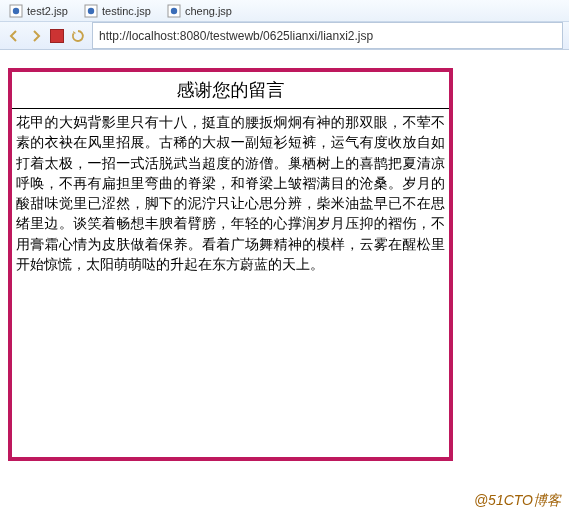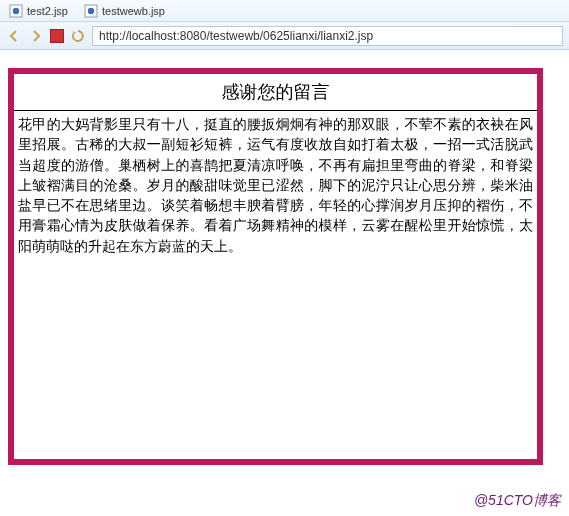--- a/index.html
+++ b/index.html
@@ -69,35 +69,35 @@
   }
   .refresh-icon {
     width: 16px;
     height: 16px;
     display: inline-flex;
     align-items: center;
     justify-content: center;
   }
   .url-input {
     flex: 1;
-    height: 20px;
+    height: 27px;
     border: 1px solid #b8c8dc;
     background: #fff;
     padding: 0 6px;
     font-size: 12px;
     font-family: Arial, sans-serif;
     color: #333;
     outline: none;
   }
   .page-area {
     padding: 18px 8px 8px 8px;
   }
   .msg-box {
-    border: 6px solid #be185d;
-    width: 535px;
+    border: 4px solid #be185d;
+    width: 445px;
   }
   .msg-title {
     border-bottom: 1px solid #000;
     text-align: center;
     font-size: 18px;
     padding: 6px 0;
     font-family: "SimSun", serif;
   }
   .msg-body {
     height: 348px;
@@ -106,21 +106,21 @@
     padding: 4px 4px;
     font-size: 14px;
     line-height: 1.45;
     font-family: "SimSun", serif;
     text-align: justify;
   }
   .watermark {
     position: absolute;
     right: 8px;
     bottom: 6px;
-    color: #701a75;
+    color: #a16207;
     font-size: 14px;
     font-style: italic;
   }
 </style>
 </head>
 <body>
 
 <div class="tab-bar">
   <div class="tab">
     <span class="jsp-icon">
@@ -131,21 +131,30 @@
     </span>
     <span>test2.jsp</span>
   </div>
   <div class="tab">
     <span class="jsp-icon">
       <svg viewBox="0 0 14 14">
           <rect x="1" y="1" width="12" height="12" fill="#fff" stroke="#999"></rect>
           <circle cx="7" cy="7" r="3.2" fill="#3b6db8"></circle>
         </svg>
     </span>
-    <span>testwewb.jsp</span>
+    <span>testinc.jsp</span>
+  </div>
+  <div class="tab">
+    <span class="jsp-icon">
+      <svg viewBox="0 0 14 14">
+          <rect x="1" y="1" width="12" height="12" fill="#fff" stroke="#999"></rect>
+          <circle cx="7" cy="7" r="3.2" fill="#3b6db8"></circle>
+        </svg>
+    </span>
+    <span>cheng.jsp</span>
   </div>
 </div>
 
 <div class="toolbar">
   <span class="nav-arrow">
     <svg width="14" height="14" viewBox="0 0 14 14">
         <path d="M9 2 L4 7 L9 12" stroke="#c8a24a" stroke-width="2" fill="none"></path>
       </svg>
   </span>
   <span class="nav-arrow fwd">

